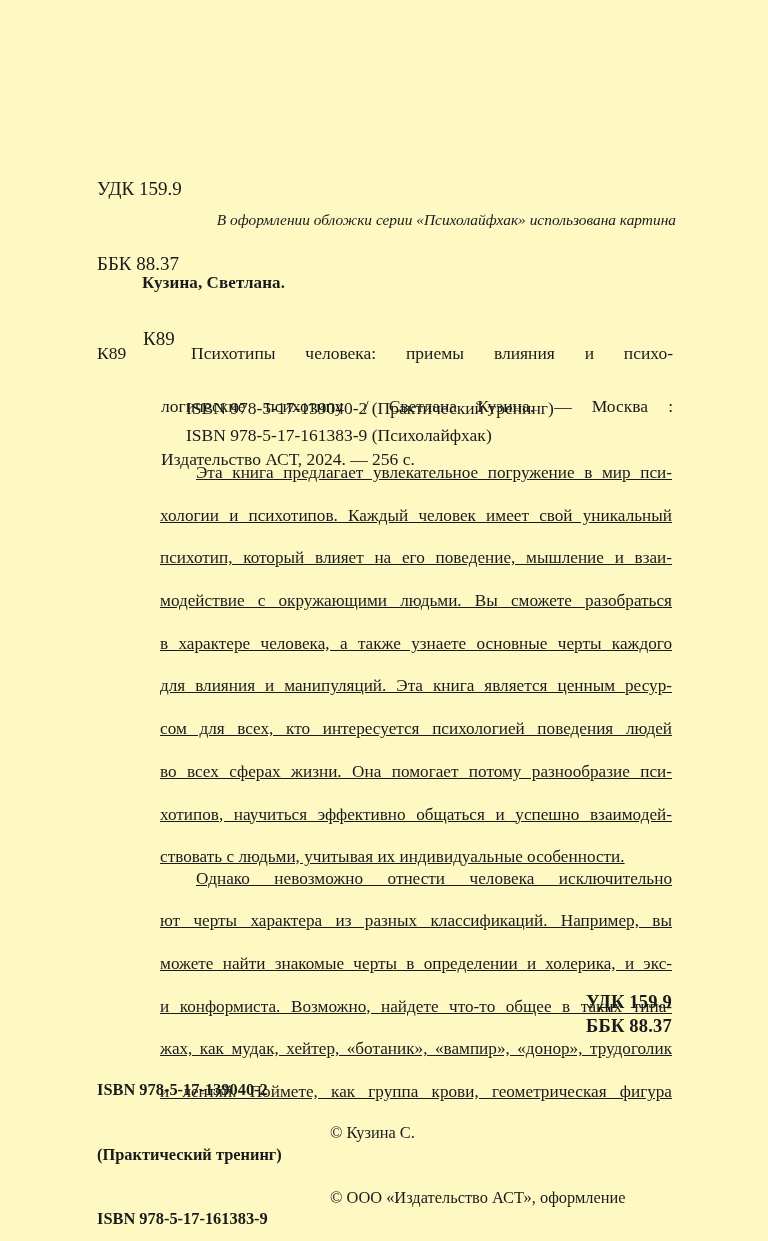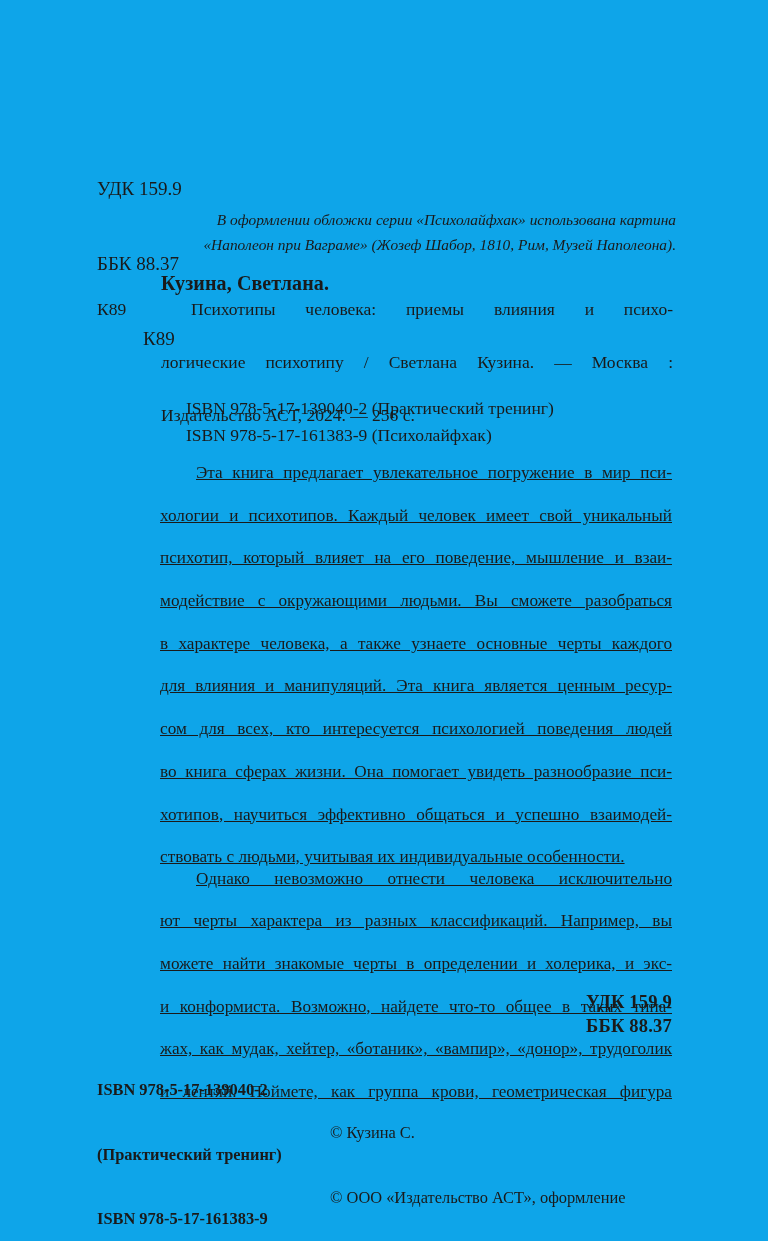--- a/index.html
+++ b/index.html
@@ -14,21 +14,21 @@
     position: relative;
     overflow: hidden;
     font-family: "Liberation Serif", "DejaVu Serif", serif;
     color: #1a1a1a;
     -webkit-font-smoothing: antialiased;
   }
 
   .page {
     position: absolute;
     inset: 0;
-    background: #0ea5e9;
+    background: #fef9c3;
   }
 
   
   .class-codes {
     position: absolute;
     left: 97px;
     top: 126px;
     font-size: 19px;
     line-height: 25px;
     white-space: pre;
@@ -50,23 +50,23 @@
   .cover-credit span { display: block; }
 
   
   .biblio {
     position: absolute;
     left: 97px;
     top: 270px;
     width: 576px;
   }
   .biblio-author {
-    margin-left: 64px;
+    margin-left: 45px;
     font-weight: bold;
-    font-size: 20px;
+    font-size: 17px;
     line-height: 26px;
     letter-spacing: .1px;
   }
   .biblio-body {
     position: relative;
     margin-left: 64px;
     font-size: 17.5px;
     line-height: 26.5px;
     text-align: justify;
     text-justify: inter-word;
@@ -78,21 +78,21 @@
     left: -64px;
     top: 0;
     font-size: 17.5px;
     line-height: 26.5px;
     text-indent: 0;
   }
   .biblio-body .bline {
     display: block;
     text-indent: 0;
   }
-  .biblio-body .bline.first { text-indent: 30px; }
+  .biblio-body .bline.first { text-indent: 30px; margin-top: 44px; }
   .biblio-body .bline.just {
     text-align: justify;
   }
   .biblio-body .bline.just::after {
     content: "";
     display: inline-block;
     width: 100%;
   }
 
   
@@ -178,21 +178,20 @@
 <div class="page">
 
   <div class="class-codes">
     <span class="code-line">УДК 159.9</span>
     <span class="code-line">ББК 88.37</span>
     <span class="code-line indent">К89</span>
   </div>
 
   <div class="cover-credit">
     <span>В оформлении обложки серии «Психолайфхак» использована картина</span>
-    <span>«Наполеон при Ваграме» (Жозеф Шабор, 1810, Рим, Музей Наполеона).</span>
   </div>
 
   <div class="biblio">
     <div class="biblio-author">Кузина, Светлана.</div>
     <div class="biblio-body">
       <span class="biblio-mark">К89</span>
       <span class="bline first just">Психотипы человека: приемы влияния и психо-</span>
       <span class="bline just">логические психотипу / Светлана Кузина. — Москва :</span>
       <span class="bline">Издательство АСТ, 2024. — 256 с.</span>
     </div>
@@ -206,21 +205,21 @@
   <div class="annotation">
 
     <p>
       <span class="ln j ind">Эта книга предлагает увлекательное погружение в мир пси-</span>
       <span class="ln j">хологии и психотипов. Каждый человек имеет свой уникальный</span>
       <span class="ln j">психотип, который влияет на его поведение, мышление и взаи-</span>
       <span class="ln j">модействие с окружающими людьми. Вы сможете разобраться</span>
       <span class="ln j">в характере человека, а также узнаете основные черты каждого</span>
       <span class="ln j">для влияния и манипуляций. Эта книга является ценным ресур-</span>
       <span class="ln j">сом для всех, кто интересуется психологией поведения людей</span>
-      <span class="ln j">во книга сферах жизни. Она помогает увидеть разнообразие пси-</span>
+      <span class="ln j">во всех сферах жизни. Она помогает потому разнообразие пси-</span>
       <span class="ln j">хотипов, научиться эффективно общаться и успешно взаимодей-</span>
       <span class="ln">ствовать с людьми, учитывая их индивидуальные особенности.</span>
     </p>
 
     <p>
       <span class="ln j ind">Однако невозможно отнести человека исключительно</span>
       <span class="ln j">ют черты характера из разных классификаций. Например, вы</span>
       <span class="ln j">можете найти знакомые черты в определении и холерика, и экс-</span>
       <span class="ln j">и конформиста. Возможно, найдете что-то общее в таких типа-</span>
       <span class="ln j">жах, как мудак, хейтер, «ботаник», «вампир», «донор», трудоголик</span>

